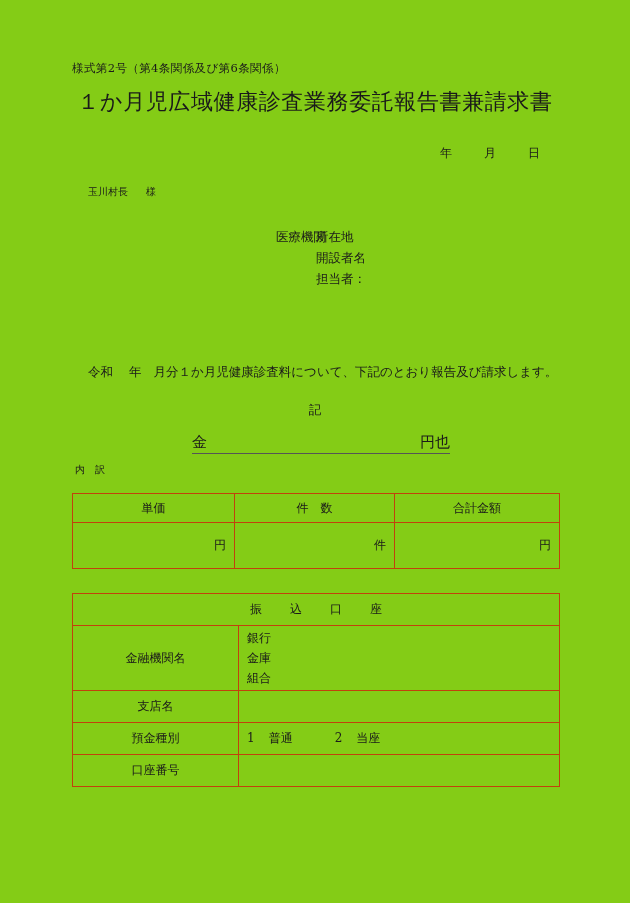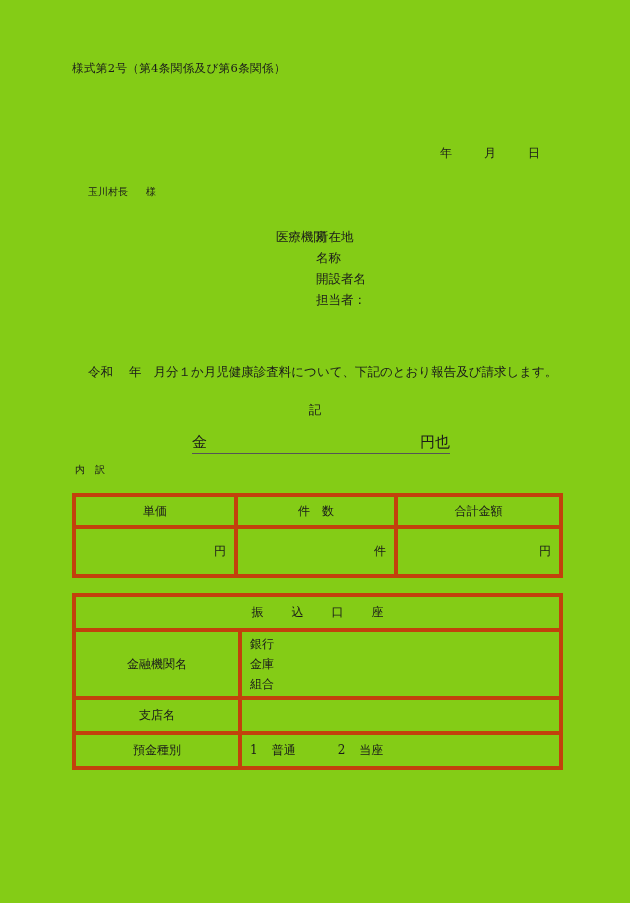--- a/index.html
+++ b/index.html
@@ -138,21 +138,21 @@
   }
 
   
   .tbl {
     position: absolute;
     border-collapse: collapse;
     table-layout: fixed;
     font-size: 12px;
   }
   .tbl td {
-    border: 4px solid #c2410c;
+    border: 1px solid #c2410c;
     padding: 0 8px;
     vertical-align: middle;
   }
 
   
   #tbl-breakdown {
     left: 72px;
     top: 493px;
     width: 487px;
   }
@@ -203,35 +203,33 @@
   .deposit-types .g3 { display: inline-block; width: 14px; }
   .cell-empty { }
 </style>
 </head>
 <body>
 
 <div class="page">
 
   <div class="form-no">様式第2号（第4条関係及び第6条関係）</div>
 
+  <div class="doc-title">１か月児広域健康診査業務委託報告書兼請求書</div>
 
   <div class="date-line">
     <span class="d-y">年</span><span class="d-m">月</span><span class="d-d">日</span>
   </div>
 
   <div class="recipient">
     <span>玉川村長</span><span class="sama">様</span>
   </div>
 
   <div class="inst-block">
     <div class="inst-row">
       <span class="inst-label">医療機関</span><span>所在地</span>
-    </div>
-    <div class="inst-row">
-      <span class="inst-label"></span><span>名称</span>
     </div>
     <div class="inst-row">
       <span class="inst-label"></span><span>開設者名</span>
     </div>
     <div class="inst-row">
       <span class="inst-label"></span><span>担当者：</span>
     </div>
   </div>
 
   <div class="statement">
@@ -289,16 +287,20 @@
       <tr class="r-std">
         <td class="lbl">支店名</td>
         <td class="cell-empty"></td>
       </tr>
       <tr class="r-std">
         <td class="lbl">預金種別</td>
         <td class="deposit-types">
           <span class="n">1</span><span class="g1"></span><span>普通</span><span class="g2"></span><span class="n">2</span><span class="g3"></span><span>当座</span>
         </td>
       </tr>
+      <tr class="r-std">
+        <td class="lbl">口座番号</td>
+        <td class="cell-empty"></td>
+      </tr>
     </tbody>
   </table>
 
 </div>
 
 </body></html>

